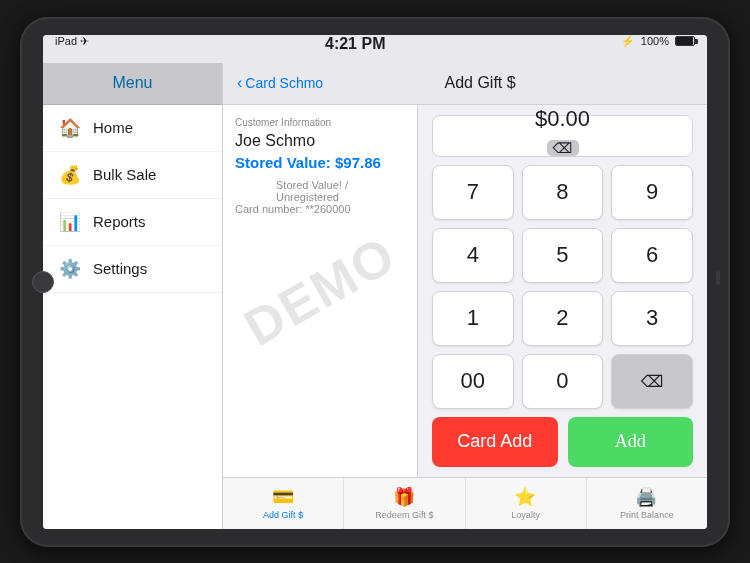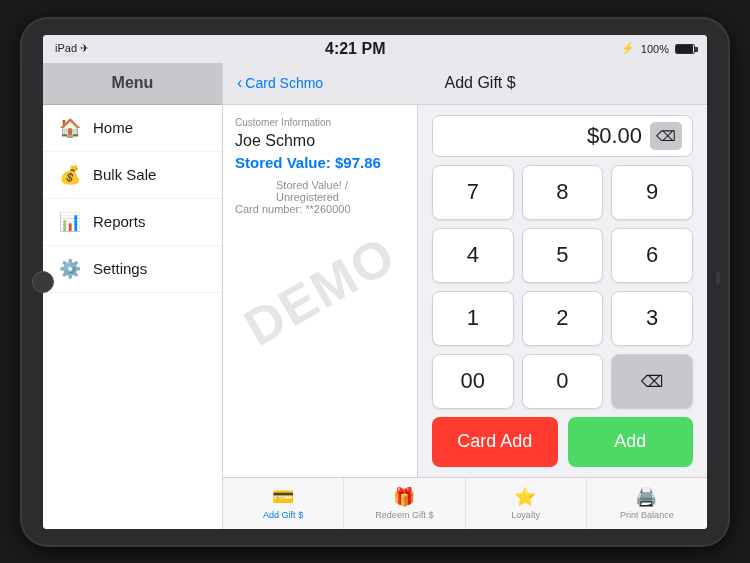--- a/index.html
+++ b/index.html
@@ -56,21 +56,21 @@
       overflow: hidden;
       display: flex;
       flex-direction: column;
     }
 
     
     .status-bar {
       height: 28px;
       background: #e8e8ed;
       display: flex;
-      align-items: center;
+      align-items: flex-start;
       justify-content: space-between;
       padding: 0 12px;
       font-size: 11px;
       color: #1c1c1e;
       flex-shrink: 0;
     }
     .status-left { display: flex; align-items: center; gap: 4px; }
     .status-center { font-weight: 700; font-size: 16px; }
     .status-right { display: flex; align-items: center; gap: 6px; font-size: 11px; }
     .battery-icon { width: 20px; height: 10px; border: 1.5px solid #333; border-radius: 2px; position: relative; }
@@ -92,23 +92,23 @@
       display: flex;
       flex-direction: column;
       flex-shrink: 0;
     }
     .sidebar-header {
       height: 42px;
       background: #c7c7cc;
       display: flex;
       align-items: center;
       justify-content: center;
-      font-weight: 700;
+      font-weight: 400;
       font-size: 16px;
-      color: #404040;
+      color: #0369a1;
       border-bottom: 1px solid #b0b0b5;
     }
     .sidebar-item {
       display: flex;
       align-items: center;
       gap: 12px;
       padding: 12px 16px;
       border-bottom: 1px solid #f0f0f5;
       cursor: pointer;
     }
@@ -189,20 +189,21 @@
     .amount-display {
       background: #ffffff;
       border: 1px solid #d1d1d6;
       border-radius: 8px;
       display: flex;
       align-items: center;
       justify-content: flex-end;
       padding: 0 10px;
       height: 42px;
       gap: 8px;
+      flex-direction: column;
     }
     .amount-value {
       font-size: 22px;
       color: #1c1c1e;
       font-weight: 300;
       flex: 1;
       text-align: right;
     }
     .backspace-btn {
       width: 32px;
@@ -261,20 +262,21 @@
     }
     .add-btn {
       flex: 1;
       background: #4cd964;
       color: white;
       border: none;
       border-radius: 8px;
       font-size: 18px;
       font-weight: 500;
       cursor: pointer;
+      font-family: Liberation Serif, serif;
     }
 
     
     .tab-bar {
       height: 52px;
       background: #f7f7f7;
       border-top: 1px solid #d1d1d6;
       display: flex;
       align-items: stretch;
       flex-shrink: 0;

